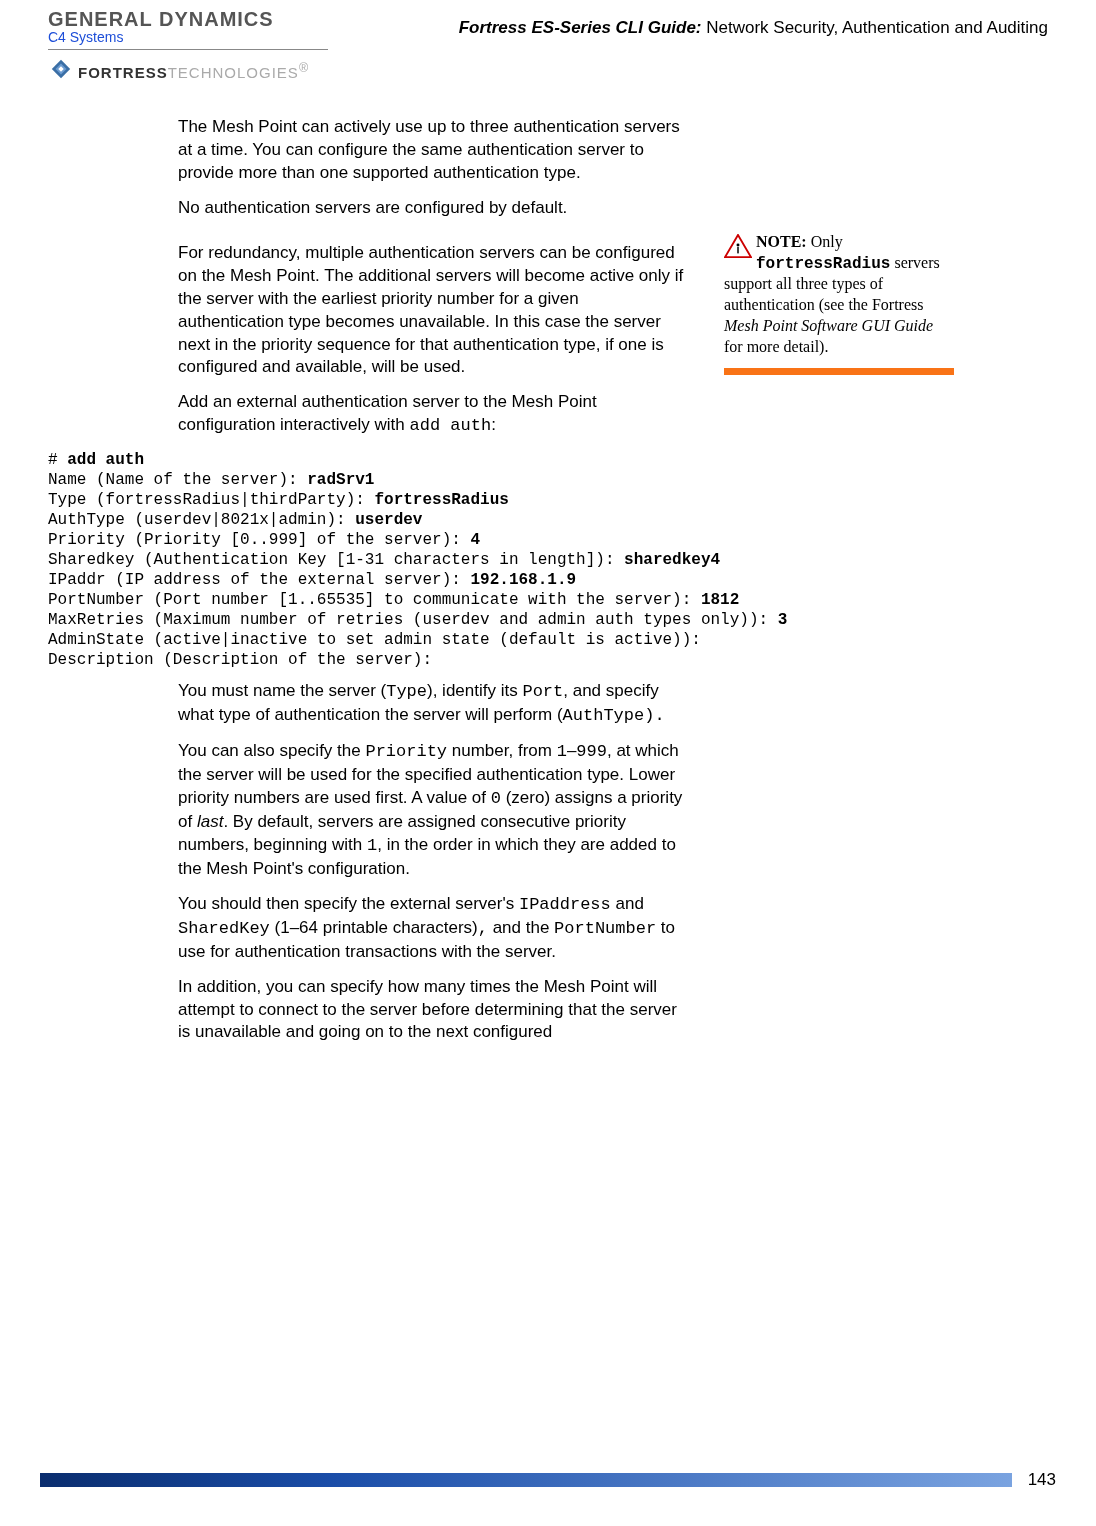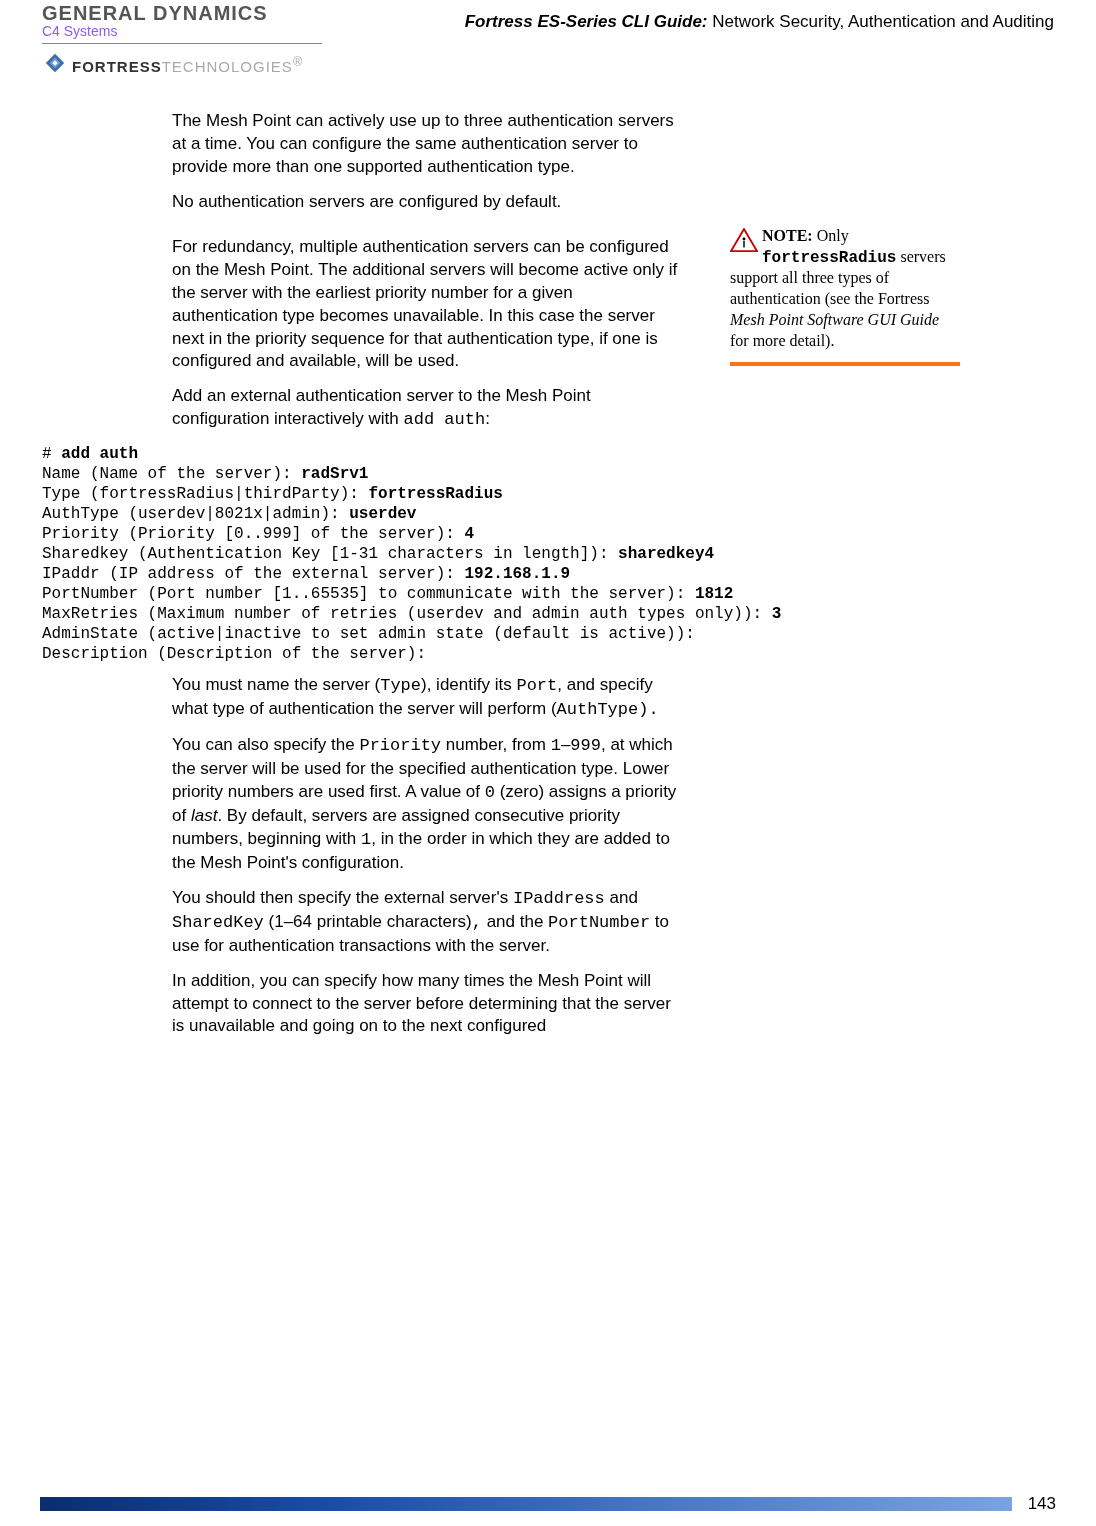--- a/index.html
+++ b/index.html
@@ -9,41 +9,41 @@
     color: #000;
     margin: 0;
     padding: 0;
     width: 1096px;
     background: #fff;
   }
   .page {
     width: 1096px;
     min-height: 1526px;
     position: relative;
-    padding: 2px;
+    padding: 8px;
     box-sizing: border-box;
   }
   .header-bar {
     display: flex;
     align-items: flex-start;
     padding: 0 40px 0 40px;
   }
   .logo-block {
     flex: 0 0 260px;
   }
   .gd-logo {
     font-weight: 900;
     letter-spacing: 1px;
     font-size: 20px;
     color: #555;
     font-family: Arial, sans-serif;
   }
   .c4 {
     font-weight: 400;
-    color: #8b5cf6;
+    color: #1d4ed8;
     font-size: 14px;
     margin-top: -2px;
   }
   .sub-logo-bar {
     display: flex;
     align-items: center;
     margin-top: 4px;
     border-top: 1px solid #888;
     padding-top: 6px;
     width: 280px;
@@ -94,44 +94,44 @@
     margin: 10px 0 12px 0;
     line-height: 1.35;
     font-size: 17px;
   }
   .body-row {
     display: flex;
     align-items: flex-start;
   }
   .side-note {
     flex: 0 0 230px;
-    margin-left: 48px;
+    margin-left: 36px;
     font-family: "Book Antiqua", Palatino, serif;
     font-size: 16px;
     line-height: 1.3;
-    border-bottom: 4px solid #f97316;
+    border-bottom: 7px solid #f97316;
     padding-bottom: 10px;
   }
   .side-note .note-title {
     font-weight: bold;
     color: #000;
   }
   .side-note svg {
     width: 28px;
     height: 24px;
     float: left;
     margin-right: 4px;
     margin-top: 2px;
   }
   .side-note .mono { font-family: "Courier New", monospace; font-weight: bold; }
   .side-note em { font-style: italic; }
   .inline-mono { font-family: "Courier New", monospace; }
   .footer {
     position: absolute;
-    bottom: 12px;
+    bottom: 36px;
     left: 40px;
     right: 40px;
     display: flex;
     align-items: center;
   }
   .footer-bar {
     flex: 1;
     height: 14px;
     background: linear-gradient(to right, #0a2d6e 0%, #1a4da8 30%, #7aa3e0 100%);
   }

